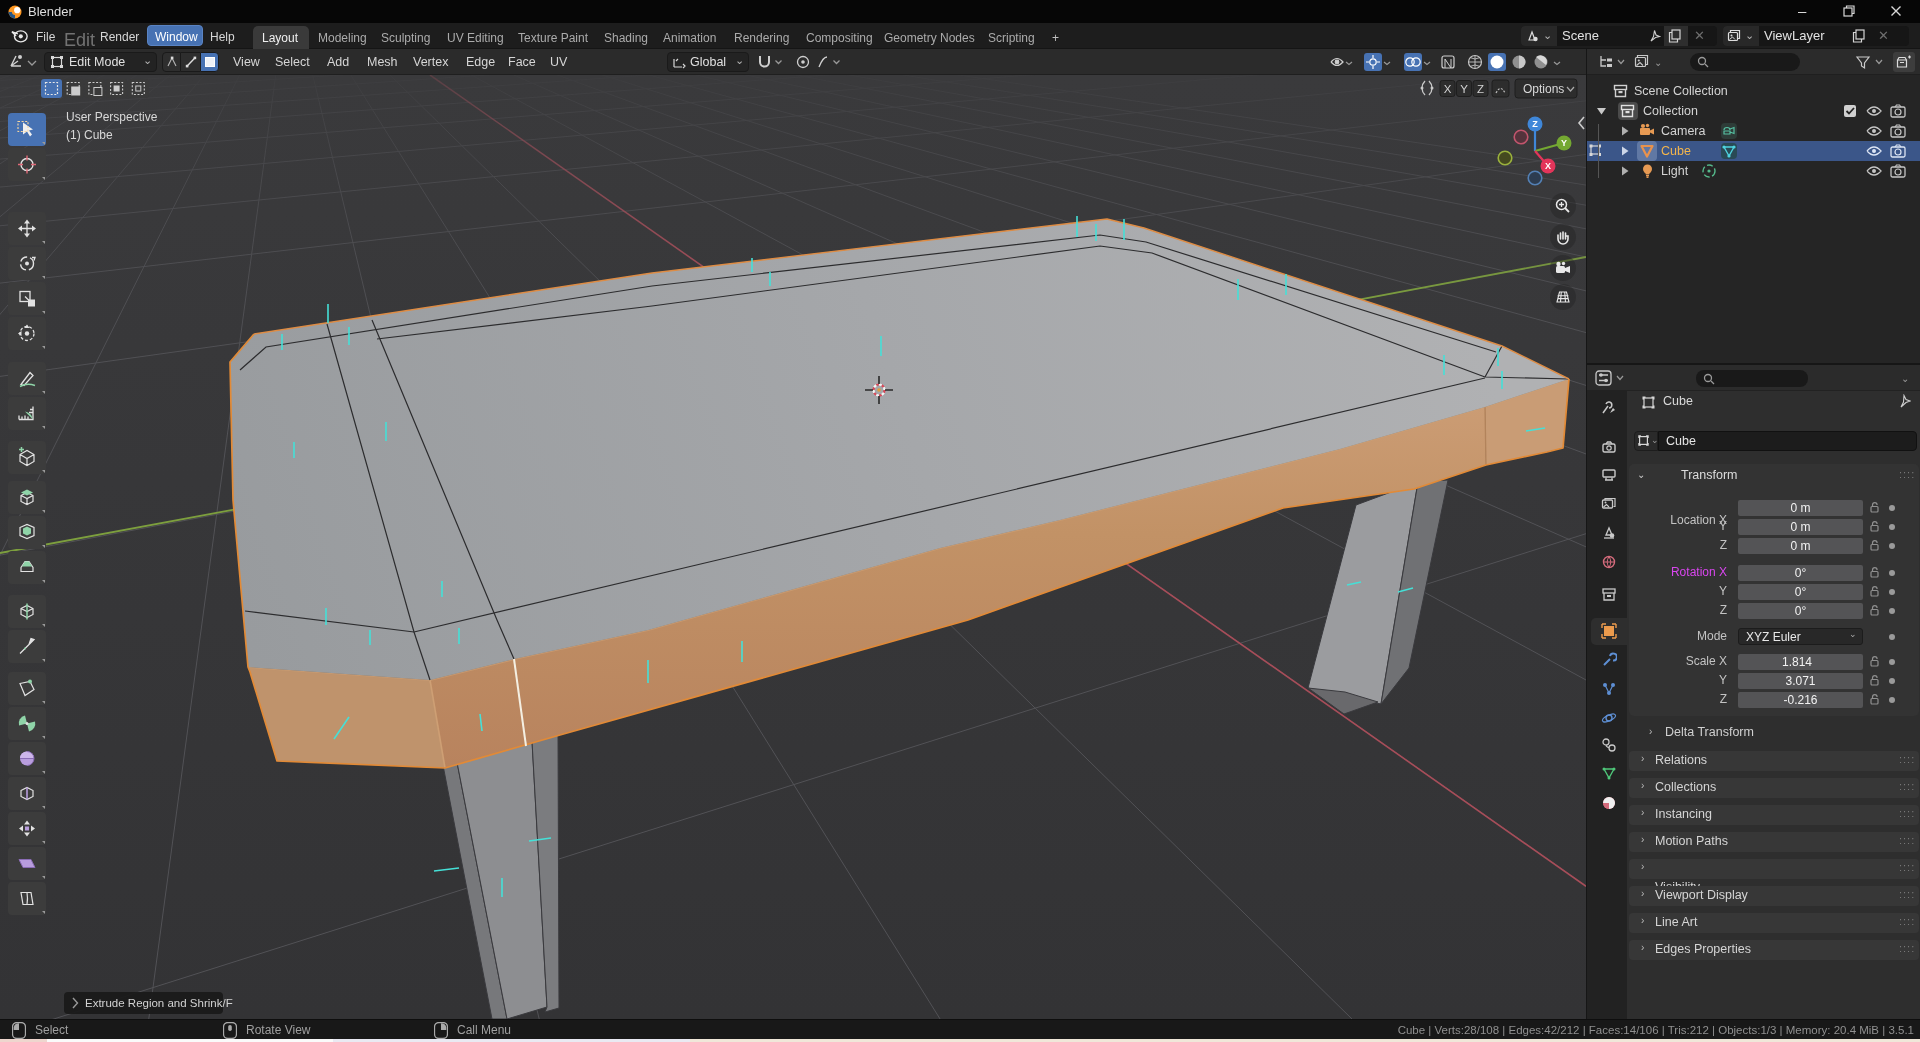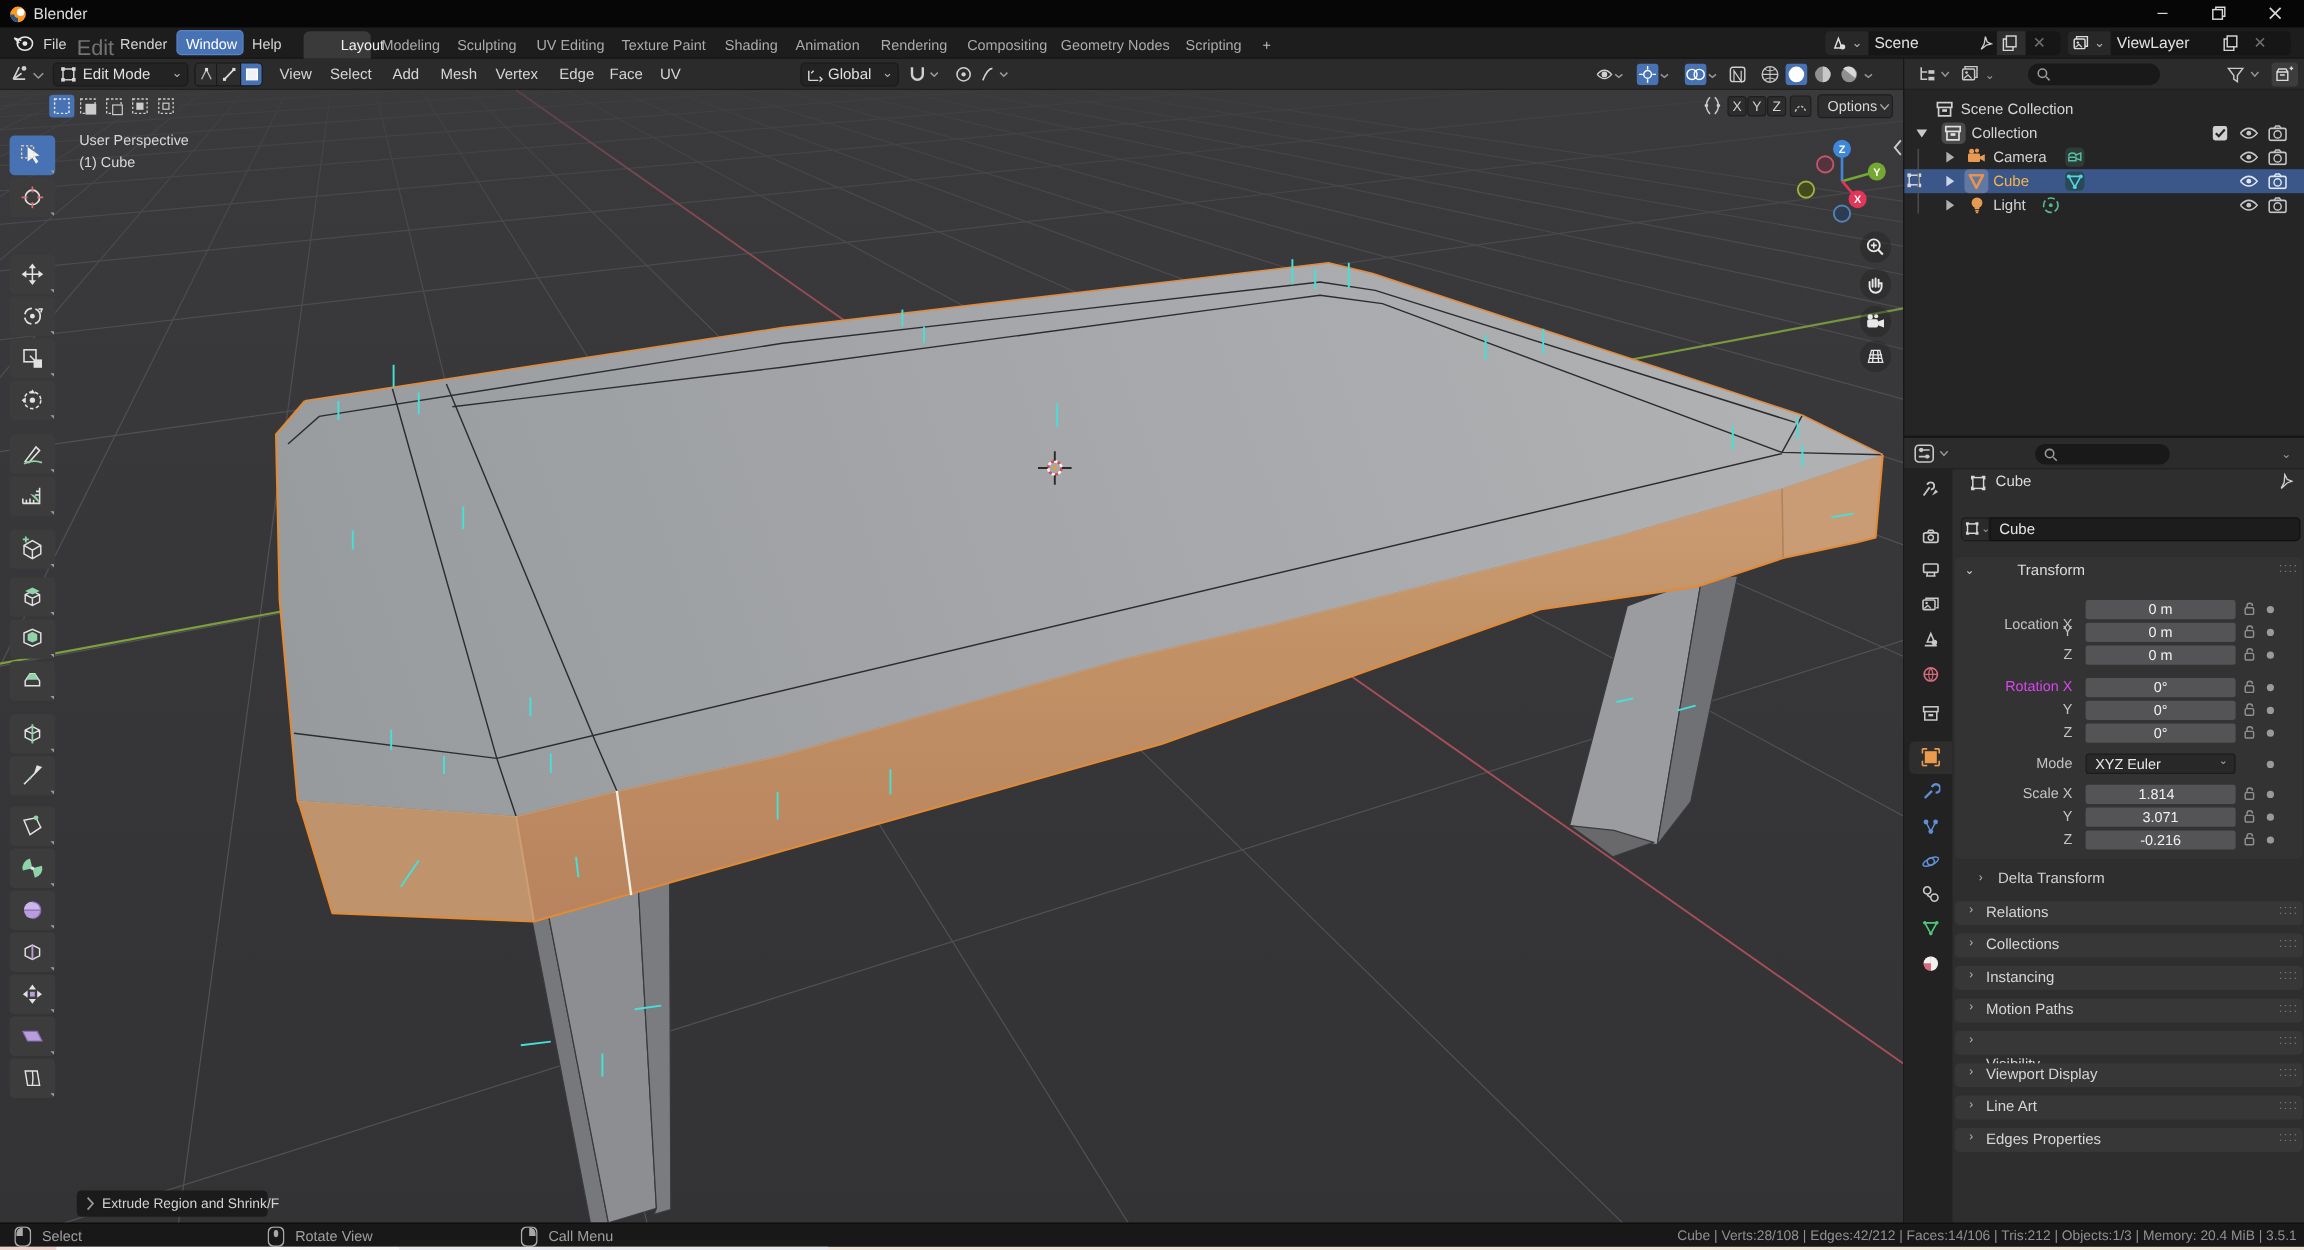--- a/index.html
+++ b/index.html
@@ -31,21 +31,21 @@
       <path d="M1 4 L8 6.5 M1 4 L6 9" stroke="#e8e8e8" stroke-width="1.6"></path>
     </svg>
 <div class="txt" style="left:36px;top:6.5px;font-size:12px;color:#d6d6d6;">File</div>
 <div class="txt" style="left:64px;top:6.5px;font-size:18px;color:#737373;">Edit</div>
 <div class="txt" style="left:100px;top:6.5px;font-size:12px;color:#d6d6d6;">Render</div>
 <div class="txt" style="left:157px;top:6.5px;font-size:12px;color:#d6d6d6;">Window</div>
 <div class="txt" style="left:210px;top:6.5px;font-size:12px;color:#d6d6d6;">Help</div>
 <div class="abs" style="left:147px;top:2px;width:56px;height:21px;background:#4772b3;border:1px solid #5a84c4;border-radius:4px;"></div>
 <div class="txt" style="left:155px;top:6.5px;font-size:12px;color:#ffffff;z-index:2;">Window</div>
 <div class="abs" style="left:253px;top:3px;width:56px;height:23px;background:#3a3a3a;border-radius:5px 5px 0 0;"></div>
-<div class="txt" style="left:262px;top:7.5px;font-size:12px;color:#f0f0f0;margin-left:22px;">Layout</div>
+<div class="txt" style="left:262px;top:7.5px;font-size:12px;color:#f0f0f0;">Layout</div>
 <div class="txt" style="left:318px;top:7.5px;font-size:12px;color:#ababab;">Modeling</div>
 <div class="txt" style="left:381px;top:7.5px;font-size:12px;color:#ababab;">Sculpting</div>
 <div class="txt" style="left:447px;top:7.5px;font-size:12px;color:#ababab;">UV Editing</div>
 <div class="txt" style="left:518px;top:7.5px;font-size:12px;color:#ababab;">Texture Paint</div>
 <div class="txt" style="left:604px;top:7.5px;font-size:12px;color:#ababab;">Shading</div>
 <div class="txt" style="left:663px;top:7.5px;font-size:12px;color:#ababab;">Animation</div>
 <div class="txt" style="left:734px;top:7.5px;font-size:12px;color:#ababab;">Rendering</div>
 <div class="txt" style="left:806px;top:7.5px;font-size:12px;color:#ababab;">Compositing</div>
 <div class="txt" style="left:884px;top:7.5px;font-size:12px;color:#ababab;">Geometry Nodes</div>
 <div class="txt" style="left:988px;top:7.5px;font-size:12px;color:#ababab;">Scripting</div>

